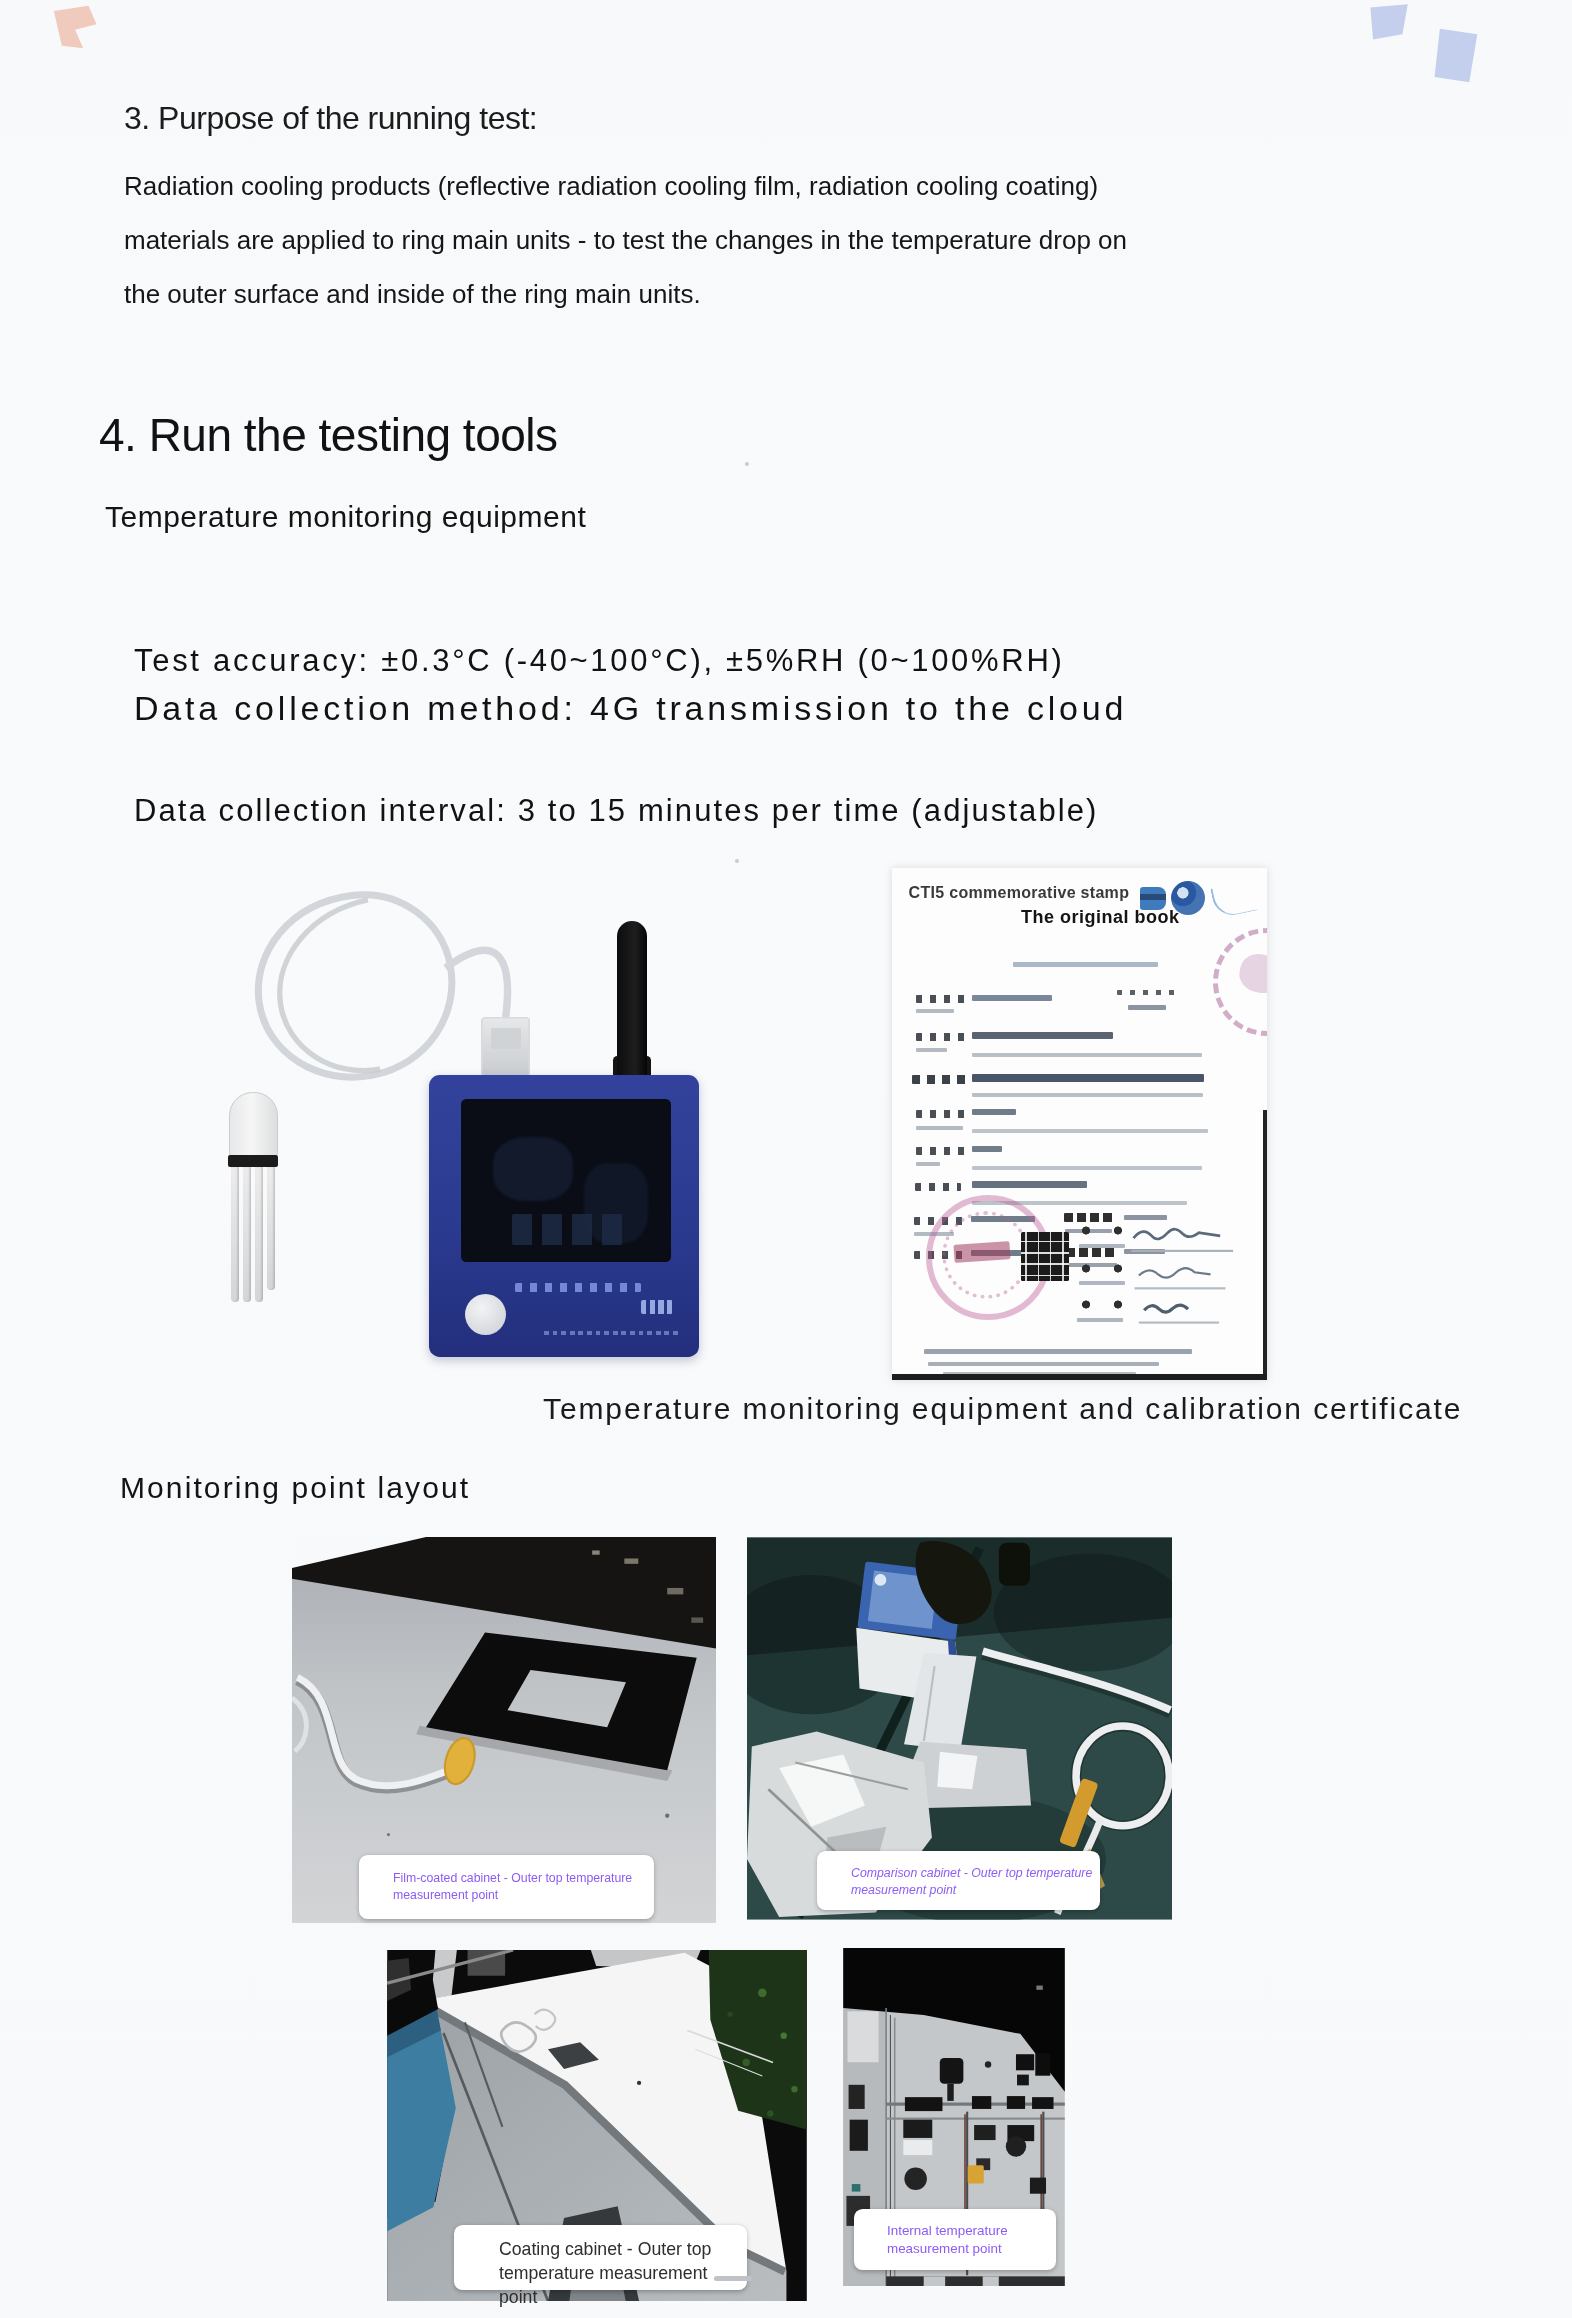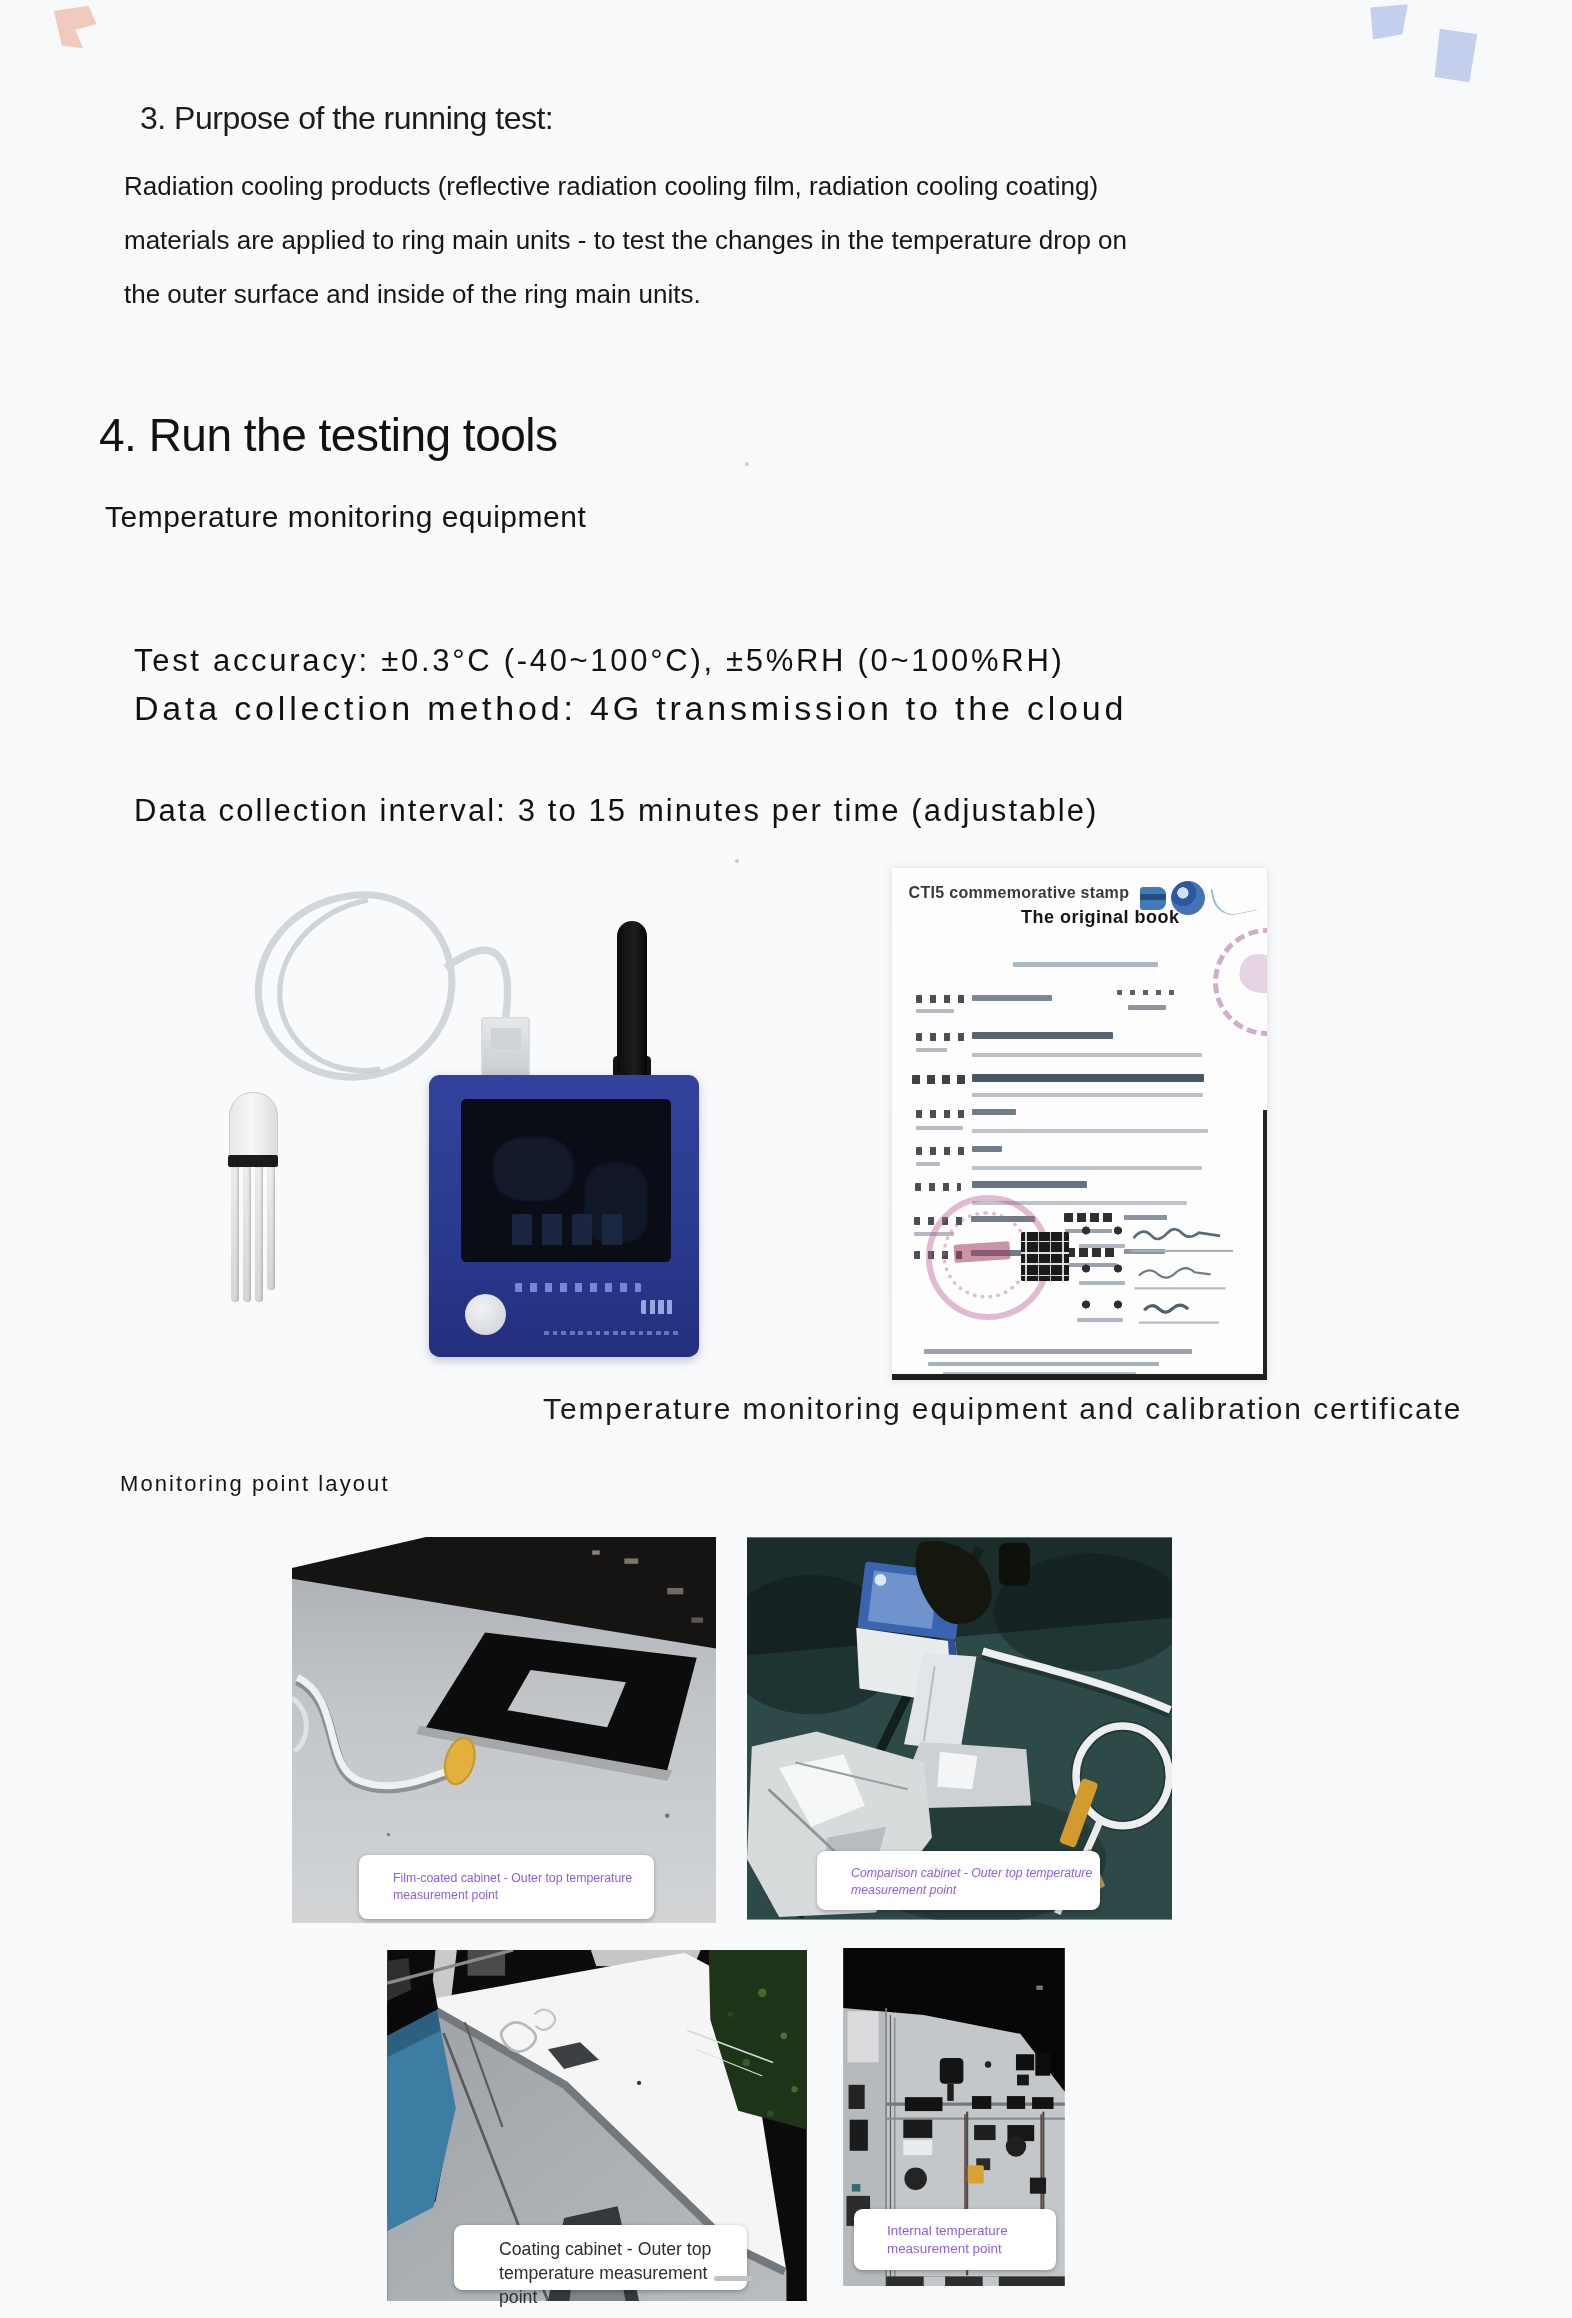--- a/index.html
+++ b/index.html
@@ -1,30 +1,30 @@
 <!DOCTYPE html>
 <html style="font-size:8.6px"><head>
 <meta charset="utf-8">
 <style>
   html,body{margin:0;padding:0;}
   body{width:1572px;height:2319px;background:#eef0f2;font-family:"Liberation Sans",sans-serif;}
   .page{position:relative;width:1572px;height:2319px;background:linear-gradient(180deg,#f7f9fa,#f9fafb 30%,#f7f9fa);overflow:hidden;color:#1a1a1a;}
   .abs{position:absolute;}
   
-  .h3{left:124px;top:100px;font-size:32px;font-weight:500;letter-spacing:-0.5px;color:#1c1c1c;margin-left:16px;}
+  .h3{left:124px;top:100px;font-size:32px;font-weight:500;letter-spacing:-0.5px;color:#1c1c1c;}
   .bodytext{left:124px;top:159px;width:1030px;font-size:26px;line-height:54px;font-weight:400;color:#161616;}
   .h4{left:99px;top:408px;font-size:46px;font-weight:400;color:#121212;letter-spacing:-0.5px;}
   .sub{left:105px;top:500px;font-size:30px;color:#141414;letter-spacing:0.5px;}
   .spec{color:#121212;white-space:nowrap;}
   .spec.model{left:134px;top:573px;font-size:33px;letter-spacing:2.7px;}
   .spec.accuracy{left:134px;top:643px;font-size:31px;letter-spacing:2.7px;}
   .spec.method{left:134px;top:689px;font-size:34px;letter-spacing:3.8px;}
   .spec.interval{left:134px;top:793px;font-size:31px;letter-spacing:2.1px;}
   .figcaption{left:543px;top:1392px;font-size:30px;letter-spacing:1.9px;color:#1b1b1b;white-space:nowrap;}
-  .monhead{left:120px;top:1471px;font-size:22px;letter-spacing:2.1px;color:#141414;}
+  .monhead{left:120px;top:1471px;font-size:30px;letter-spacing:2.1px;color:#141414;}
   
   .usb{left:481px;top:1017px;width:49px;height:60px;background:linear-gradient(180deg,#e6e8ea,#c8cbce);border-radius:4.3px;box-shadow:inset 0 0 0 1.6px #d8dadd;}
   .usb::after{content:"";position:absolute;left:9.7px;top:10.7px;width:30px;height:21.5px;background:#d0d3d6;border-radius:2.1px;}
   .antenna{left:617px;top:921px;width:30px;height:161px;background:linear-gradient(90deg,#0c0c0c,#1e1e1e 60%,#060606);border-radius:15px 15px 4.3px 4.3px;}
   .antenna-base{left:613px;top:1056px;width:38px;height:26px;background:#141414;border-radius:4.3px;}
   .device{left:429px;top:1075px;width:270px;height:282px;background:linear-gradient(180deg,#33439d,#2a3a8f 55%,#232f7d);border-radius:10.7px;box-shadow:0 3.2px 9.7px rgba(40,50,110,.25);}
   .screen{position:absolute;left:32px;top:24px;width:210px;height:163px;background:#0a0d16;border-radius:5.4px;overflow:hidden;}
   .blob1{position:absolute;left:32px;top:38px;width:80px;height:64px;background:#121a2c;border-radius:40%;filter:blur(1.1px);}
   .blob2{position:absolute;left:123px;top:64px;width:64px;height:80px;background:#101726;border-radius:35%;filter:blur(1.1px);}
   .segrow{position:absolute;left:51px;top:115px;width:115px;height:31px;background:repeating-linear-gradient(90deg,#1d2945 0 20.4px,transparent 20.4px 30px);opacity:.85;border-radius:2.1px;}

